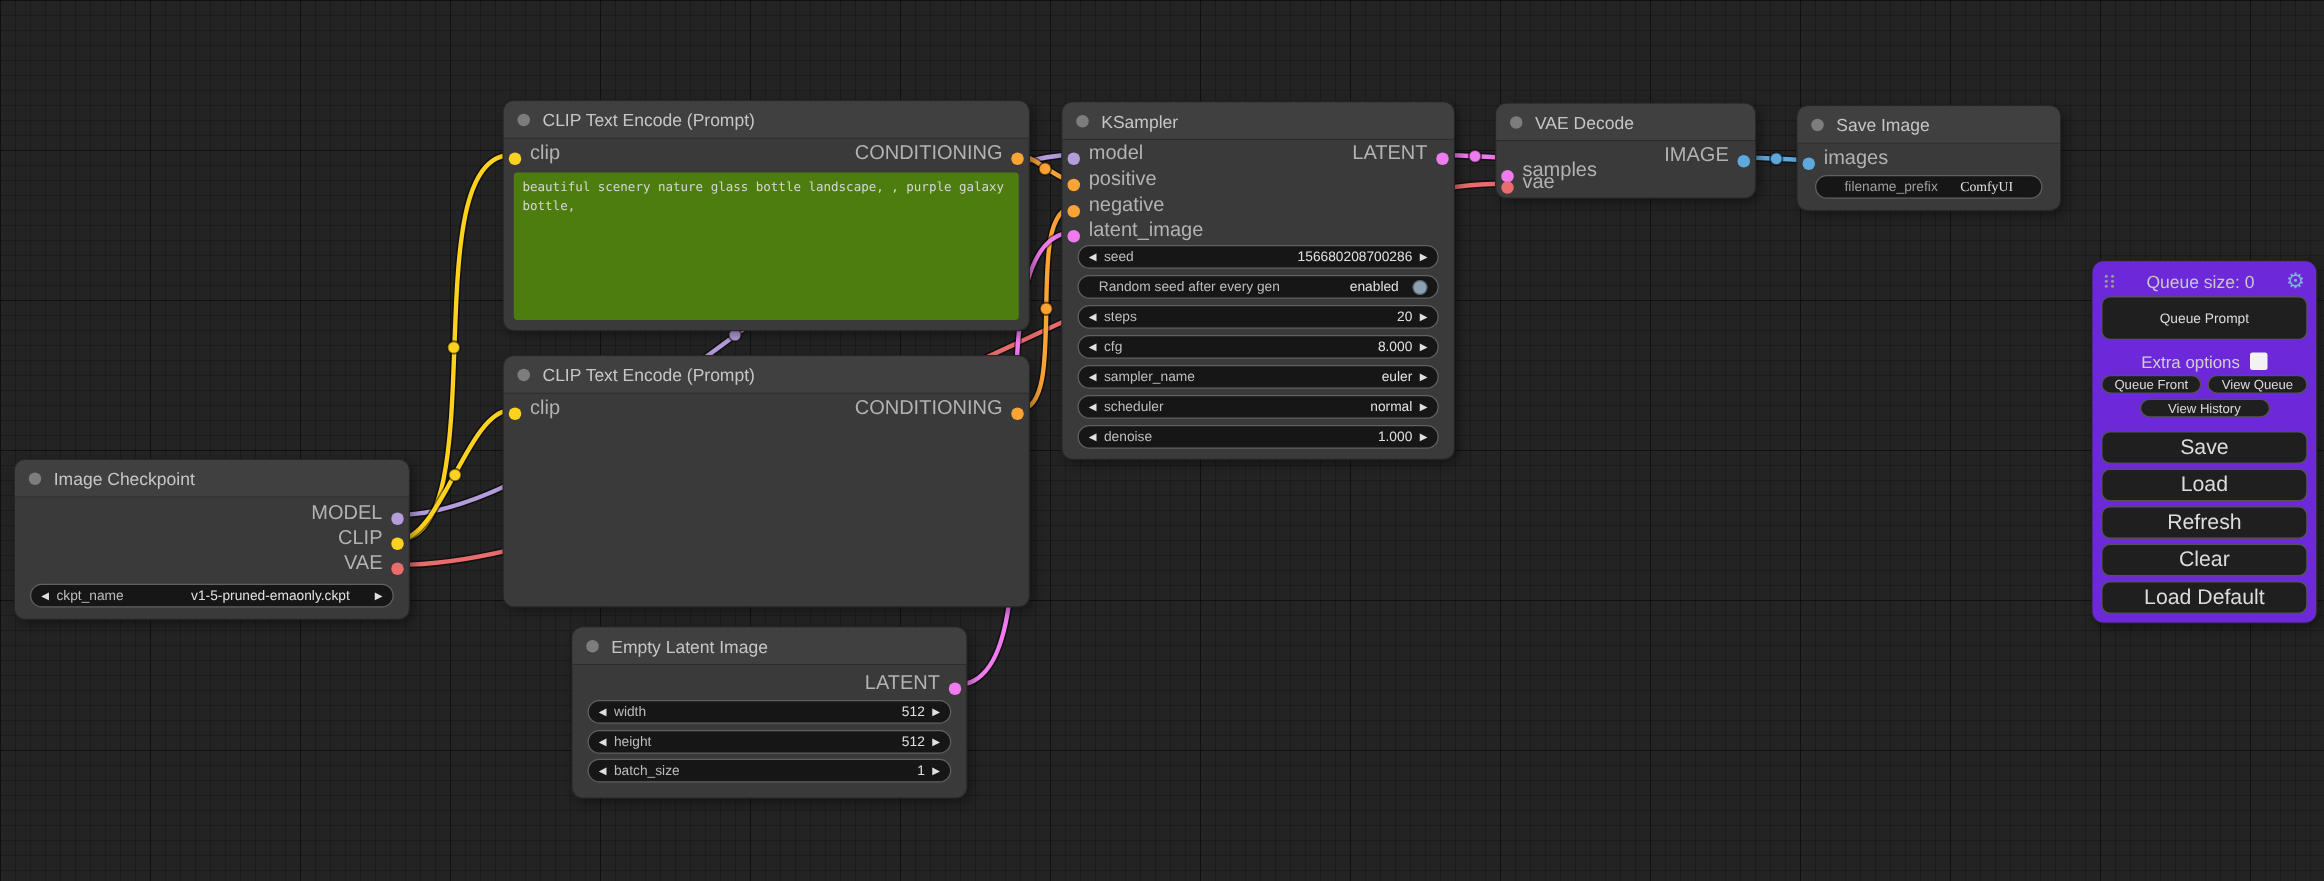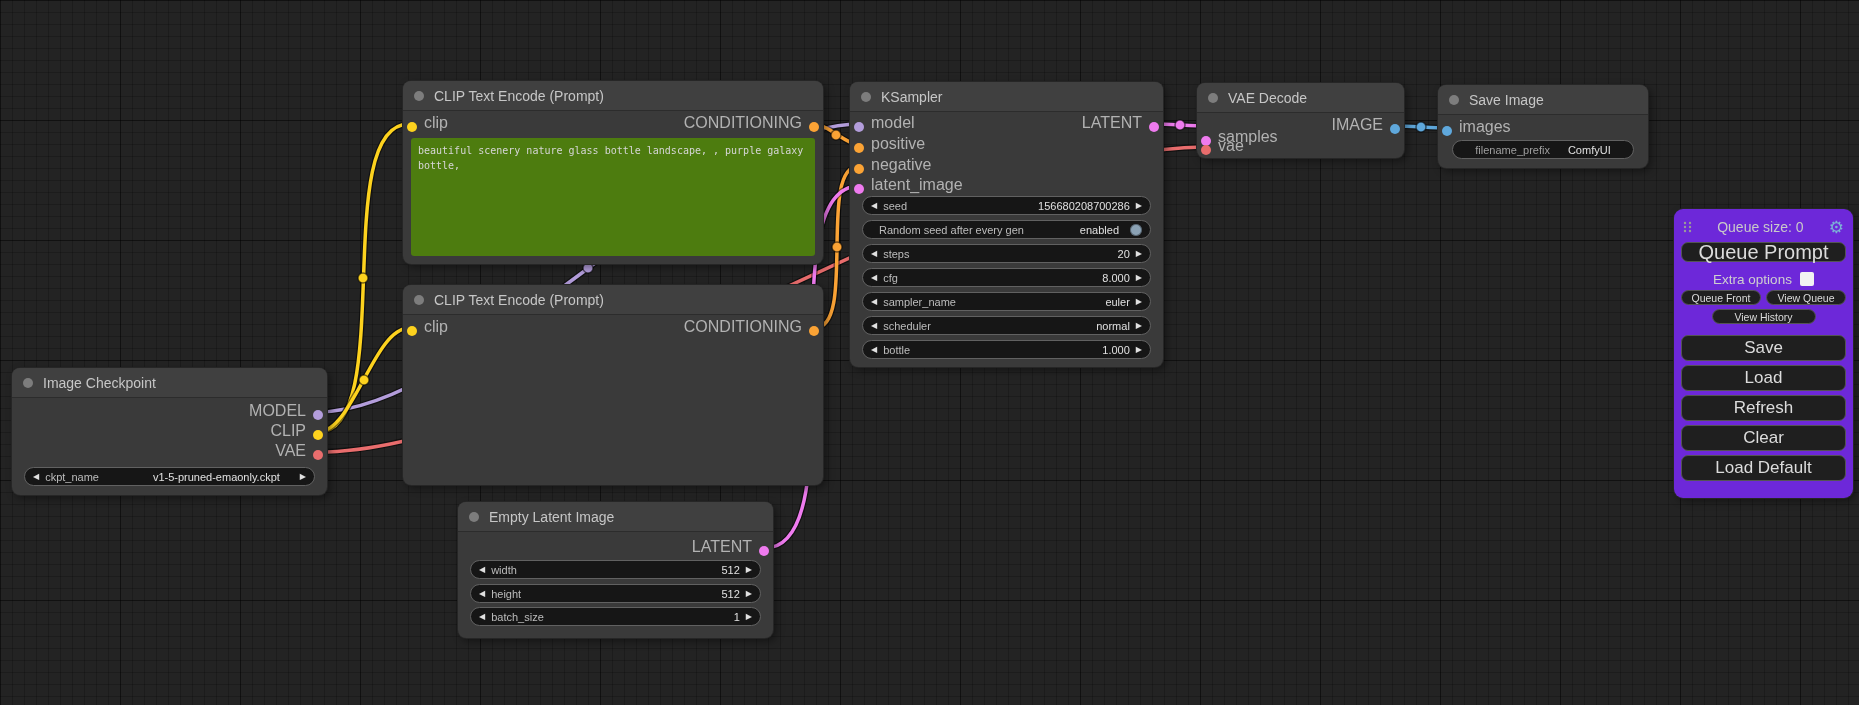--- a/index.html
+++ b/index.html
@@ -58,21 +58,21 @@
     box-shadow:0 0 0 1px #262626, 3px 3px 9px rgba(0,0,0,.45);
     display:flex;flex-direction:column;
   }
   .qhead{height:24px;display:flex;align-items:center;justify-content:space-between;
          color:#c9c9c9;font-size:14px;padding:0 2px;}
   .qbtn{
     background:#1f1f1f;border:1px solid #545454;border-radius:7px;color:#dcdcdc;
     display:flex;align-items:center;justify-content:center;box-sizing:border-box;
   }
   .qbig{height:26px;font-size:17px;flex:none;}
-  .qprompt{height:20px;font-size:20px;margin-top:3px;flex:none;}
+  .qprompt{height:35px;font-size:11px;margin-top:3px;flex:none;}
   .qxrow{margin-top:9px;height:16px;display:flex;align-items:center;justify-content:center;
          gap:8px;color:#cfcfcf;font-size:13.5px;flex:none;}
   .qcheck{width:14px;height:14px;background:#f2f2f2;border-radius:2px;flex:none;}
   .qsmallrow{margin-top:3px;height:15px;display:flex;gap:5px;flex:none;}
   .qsmall{height:15px;font-size:10.5px;border-radius:8px;flex:1;}
   .qhistrow{margin-top:4px;height:15px;display:flex;justify-content:center;flex:none;}
   .qhist{width:104px;flex:none;}
   .gear{color:#7cb1d6;font-size:17px;line-height:1;}
   .mt11{margin-top:11px;} .mt4{margin-top:4px;}
 </style>
@@ -239,21 +239,21 @@
     <span class="arr">▶</span>
   </div>
   <div class="pill" style="top:234px;">
     <span class="arr">◀</span>
     <span class="plab">scheduler</span>
     <span class="pv">normal</span>
     <span class="arr">▶</span>
   </div>
   <div class="pill" style="top:258px;">
     <span class="arr">◀</span>
-    <span class="plab">bottle</span>
+    <span class="plab">denoise</span>
     <span class="pv">1.000</span>
     <span class="arr">▶</span>
   </div>
 </div>
 
 <div class="node" style="left:1197px;top:83px;width:207px;height:75px;">
   <div class="ntitle">
     <span class="tdot"></span>
     <span>VAE Decode</span>
   </div>
@@ -275,21 +275,21 @@
   <div class="ntitle">
     <span class="tdot"></span>
     <span>Save Image</span>
   </div>
   <div class="srow sin" style="top:35px;">
     <span class="sdot cb"></span>
       <span>images</span>
   </div>
   <div class="pill" style="top:55px;left:14px;right:14px;justify-content:center;gap:18px;">
     <span class="plab" style="color:#9f9f9f;">filename_prefix</span>
-    <span style="color:#e0e0e0;">ComfyUI</span>
+    <span style="color:#e0e0e0;font-family:Liberation Serif, serif;">ComfyUI</span>
   </div>
 </div>
 
 <div class="node" style="left:458px;top:502px;width:315px;height:136px;">
   <div class="ntitle">
     <span class="tdot"></span>
     <span>Empty Latent Image</span>
   </div>
   <div class="srow sout" style="top:38px;">
     <span>LATENT</span>

